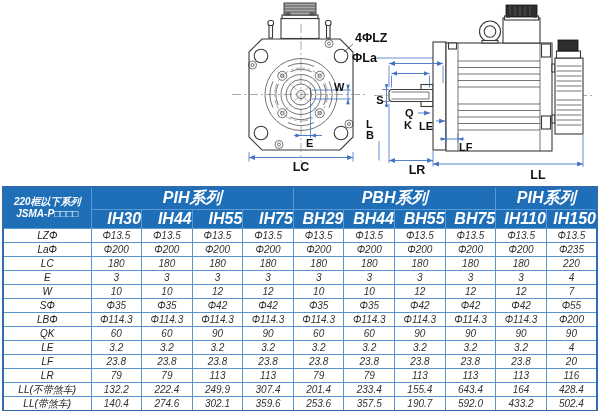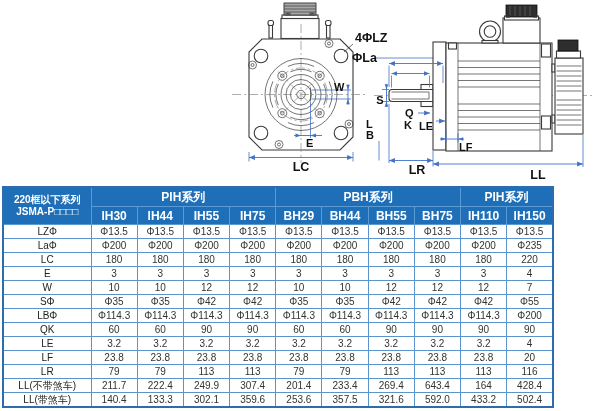--- a/index.html
+++ b/index.html
@@ -13,28 +13,29 @@
   .thin{stroke:#3a3a3a;stroke-width:0.7;fill:none;}
   .cl{stroke:#8a8a8a;stroke-width:0.7;fill:none;stroke-dasharray:9 3 2 3;}
   .ext{stroke:#4472c4;stroke-width:0.8;fill:none;}
   .dim{stroke:#4472c4;stroke-width:0.9;fill:none;}
   .ar{fill:#4472c4;}
   .lbl{font-size:11px;font-weight:bold;fill:#111;}
   .lbl2{font-size:12.5px;font-weight:bold;fill:#111;}
   .dark{fill:#2e2e2e;stroke:#111;stroke-width:0.8;}
   .tbl-wrap{margin:0 2px;}
   table{
-    width:552px;border-collapse:collapse;table-layout:fixed;
+    width:596px;border-collapse:collapse;table-layout:fixed;
     border:2px solid #2e6cae;
+    font-style:italic;
   }
   col.c0{width:88px;}
   th,td{border:1px solid #5b94cd;text-align:center;padding:0;white-space:nowrap;overflow:hidden;}
-  thead th{background:#1f6fb8;color:#fff;border-color:#5b9bd5;font-weight:bold;font-size:12px;}
+  thead th{background:#1f6fb8;color:#fff;border-color:#5b9bd5;font-weight:bold;font-size:16px;}
   tr.h1 th{height:18px;}
-  tr.h2 th{height:17px;}
+  tr.h2 th{height:17px;text-align:right;}
   th.corner{font-size:10px;line-height:1.2;}
   tbody td{height:13px;line-height:13px;font-size:10px;color:#333;}
   tbody td.rowlabel{color:#222;margin-left:8px;}
 </style>
 </head>
 <body>
 
 <div class="drawing">
 <svg width="600" height="186" viewBox="0 0 600 186">
   <defs>
@@ -386,39 +387,39 @@
           <td>113</td>
           <td>79</td>
           <td>79</td>
           <td>113</td>
           <td>113</td>
           <td>113</td>
           <td>116</td>
         </tr>
         <tr>
           <td class="rowlabel">LL(不带煞车)</td>
-          <td>211.7</td>
+          <td>132.2</td>
           <td>222.4</td>
           <td>249.9</td>
           <td>307.4</td>
           <td>201.4</td>
           <td>233.4</td>
-          <td>269.4</td>
+          <td>155.4</td>
           <td>643.4</td>
           <td>164</td>
           <td>428.4</td>
         </tr>
         <tr>
           <td class="rowlabel">LL(带煞车)</td>
           <td>140.4</td>
-          <td>133.3</td>
+          <td>274.6</td>
           <td>302.1</td>
           <td>359.6</td>
           <td>253.6</td>
           <td>357.5</td>
-          <td>321.6</td>
+          <td>190.7</td>
           <td>592.0</td>
           <td>433.2</td>
           <td>502.4</td>
         </tr>
       </tbody>
   </table>
 </div>
 
 </body></html>

